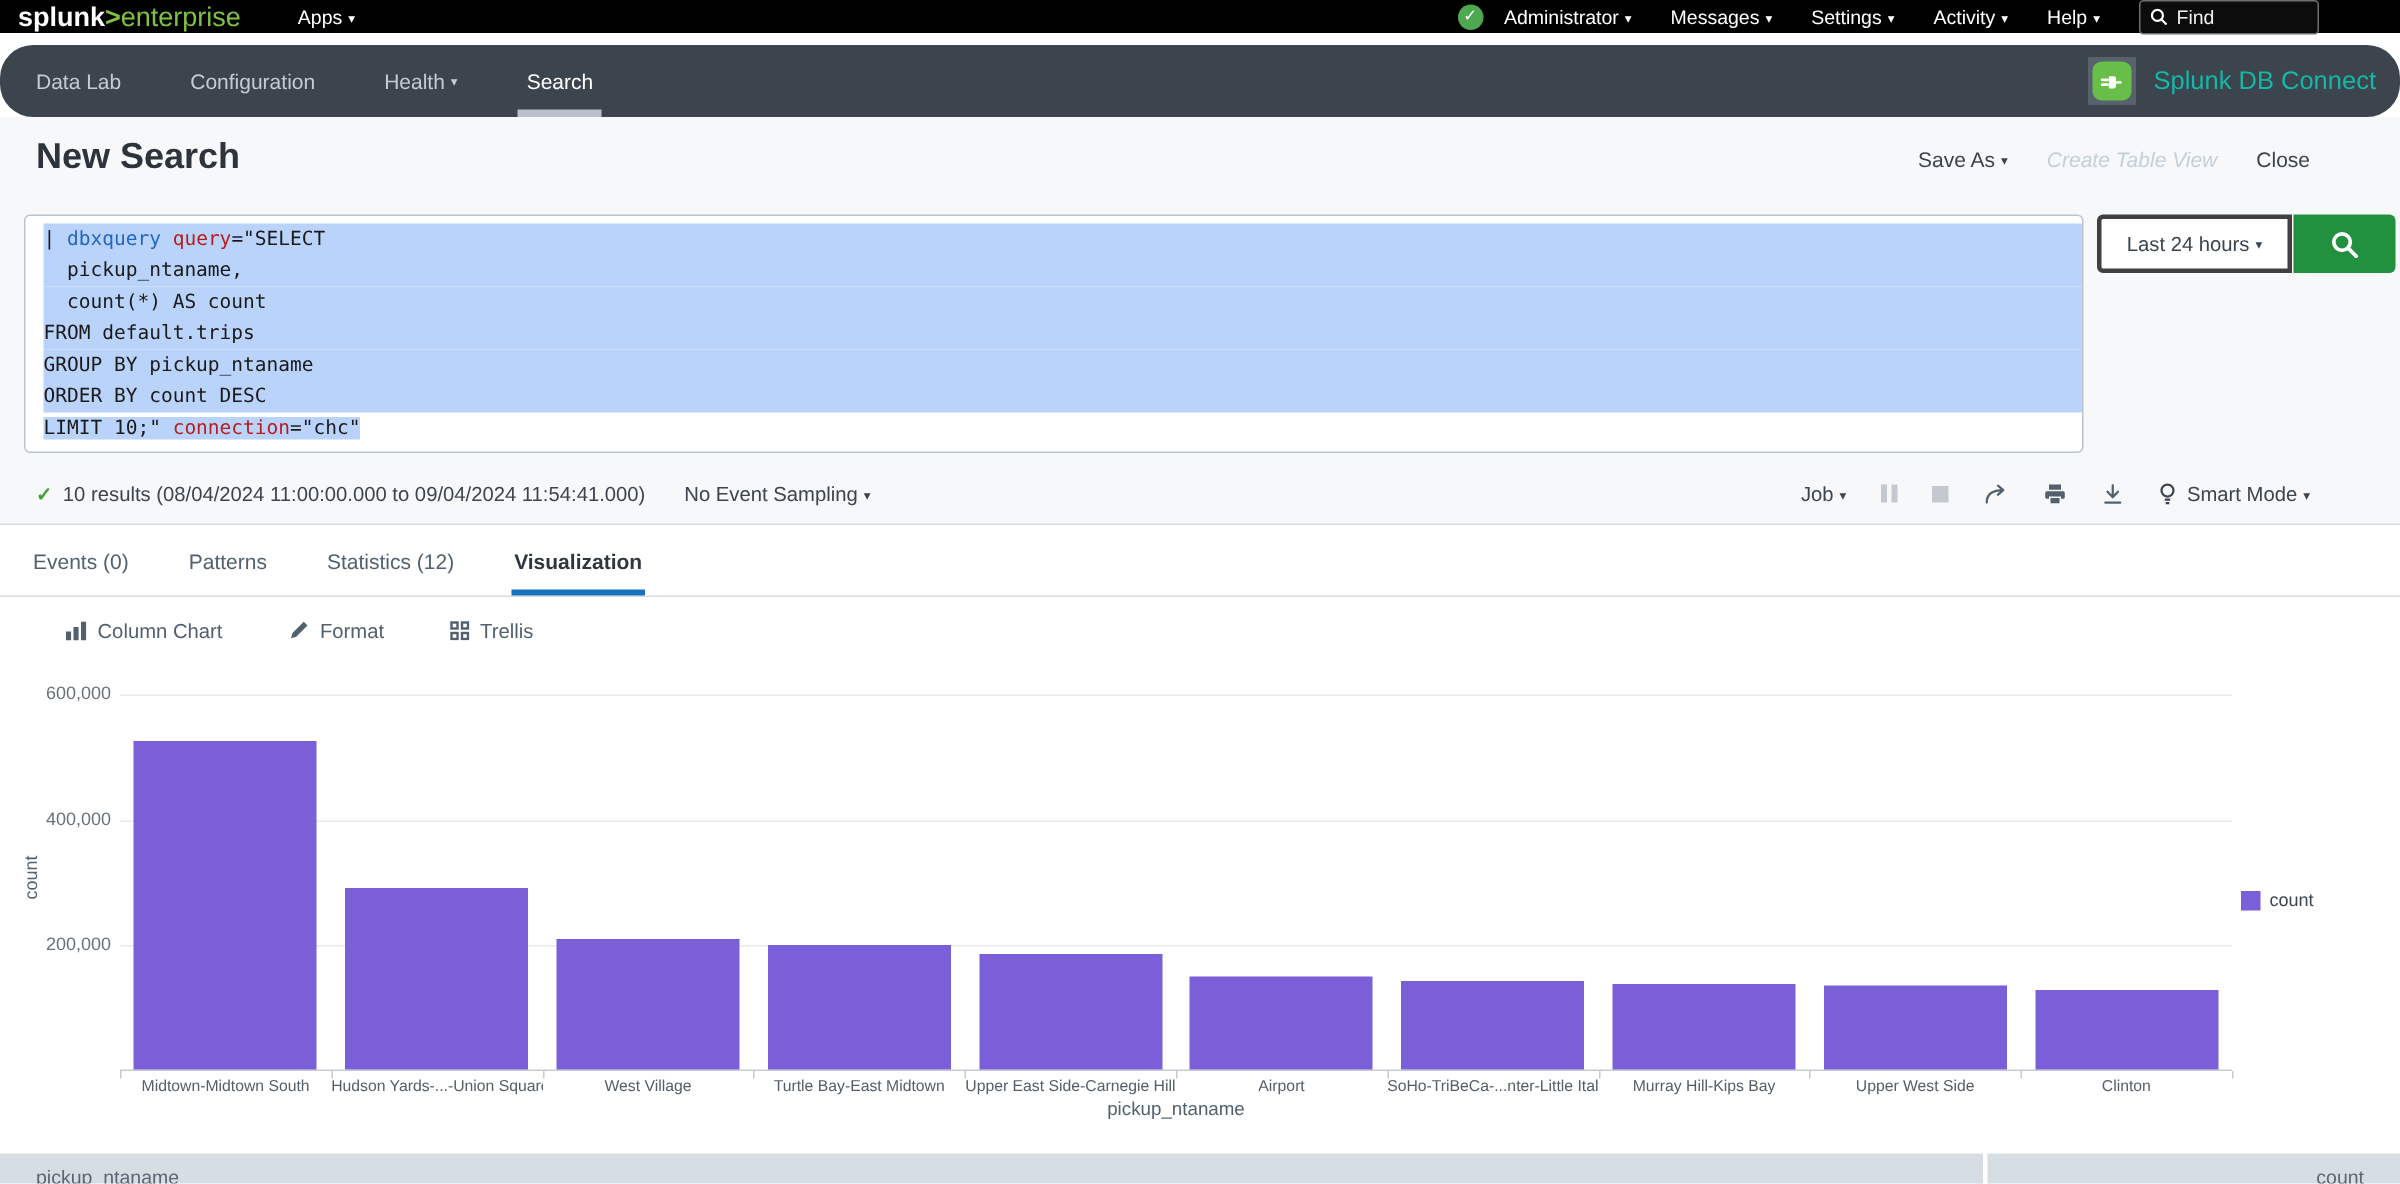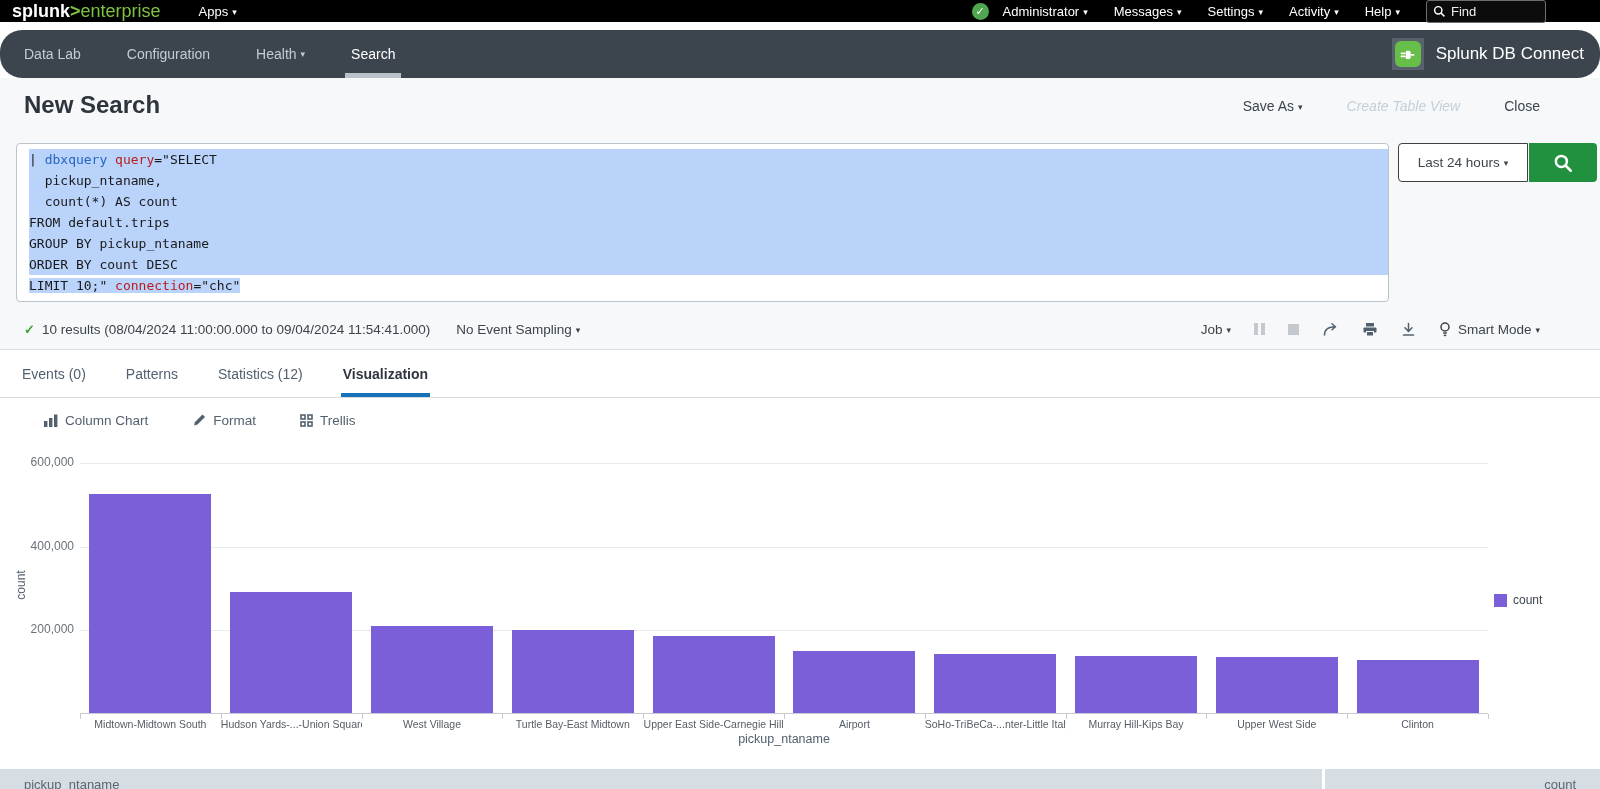--- a/index.html
+++ b/index.html
@@ -23,38 +23,38 @@
 
   
   .appbar { position:absolute; top:30px; left:0; width:1600px; height:48px; background:#3c444d; display:flex; align-items:center;border-radius:22px; }
   .ab-item { position:relative; height:48px; display:flex; align-items:center; padding:0 6px; margin-left:34px; font-size:14px; color:#c3ccd4; cursor:pointer; white-space:nowrap; }
   .ab-item:first-child { margin-left:18px; }
   .ab-item.active { color:#fff; }
   .ab-item.active::after { content:""; position:absolute; left:0; right:0; bottom:0; height:5px; background:#b9c2cb; }
   .ab-right { margin-left:auto; display:flex; align-items:center; margin-right:16px; cursor:pointer; }
   .app-icon-outer { width:32px; height:32px; background:#58626c; display:flex; align-items:center; justify-content:center; }
   .app-icon-inner { width:26px; height:26px; background:#67bf4a; border-radius:6px; display:flex; align-items:center; justify-content:center; }
-  .app-name { color:#ffffff; font-size:17px; margin-left:12px; }
+  .app-name { color:#14b8a6; font-size:17px; margin-left:12px; }
 
   
   .band { position:absolute; top:78px; left:0; width:1600px; height:272px; background:#f6f8f9; border-bottom:1px solid #d6dce1; }
   .page-title { position:absolute; left:24px; top:13px; font-size:24px; font-weight:700; color:#2e343b; }
-  .header-actions { position:absolute; right:60px; top:20px; display:flex; gap:44px; font-size:14px; }
+  .header-actions { position:absolute; right:60px; top:20px; display:flex; gap:26px; font-size:14px; }
   .hact { color:#3c444d; cursor:pointer; white-space:nowrap; }
   .hact.disabled { color:#c3d0da; cursor:default;font-style:italic; }
 
   
   .query-box { position:absolute; left:16px; top:65px; width:1373px; min-height:158px; background:#fff; border:1px solid #b9c4cd; border-radius:4px; padding:5px 0 5px 12px; font-family:"DejaVu Sans Mono","Liberation Mono",monospace; font-size:13px; line-height:21px; color:#1a1a1a; white-space:pre; cursor:text; }
   .qline { min-height:21px; }
   .qline.selblock { background:#b9d3fb; }
   .selinline { background:#b9d3fb; }
   .tok-cmd { color:#2566c2; }
   .tok-param { color:#b91c1c; }
   .tok-p { color:#1a1a1a; }
-  .timepicker { position:absolute; left:1398px; top:65px; width:130px; height:39px; background:#fff; border:1px solid #404040; border-radius:4px 0 0 4px; display:flex; align-items:center; justify-content:center; font-size:13.5px; color:#3c444d; cursor:pointer; }
+  .timepicker { position:absolute; left:1398px; top:65px; width:130px; height:39px; background:#fff; border:3px solid #404040; border-radius:4px 0 0 4px; display:flex; align-items:center; justify-content:center; font-size:13.5px; color:#3c444d; cursor:pointer; }
   .search-btn { position:absolute; left:1529px; top:65px; width:68px; height:39px; background:#21913f; border:none; border-radius:0 4px 4px 0; display:flex; align-items:center; justify-content:center; cursor:pointer; }
 
   
   .results-row { position:absolute; left:0; top:238px; width:1600px; height:26px; display:flex; align-items:center; }
   .res-check { color:#44a038; font-size:13px; margin-left:24px; font-weight:bold; }
   .res-summary { font-size:13.5px; color:#3c444d; margin-left:7px; }
   .res-sampling { font-size:13.5px; color:#3c444d; margin-left:26px; cursor:pointer; }
   .res-right { margin-left:auto; margin-right:60px; display:flex; align-items:center; gap:23px; }
   .job-label, .smart-label { font-size:13.5px; color:#3c444d; cursor:pointer; white-space:nowrap; }
   .ic { display:inline-flex; align-items:center; justify-content:center; cursor:pointer; color:#53616f; }

